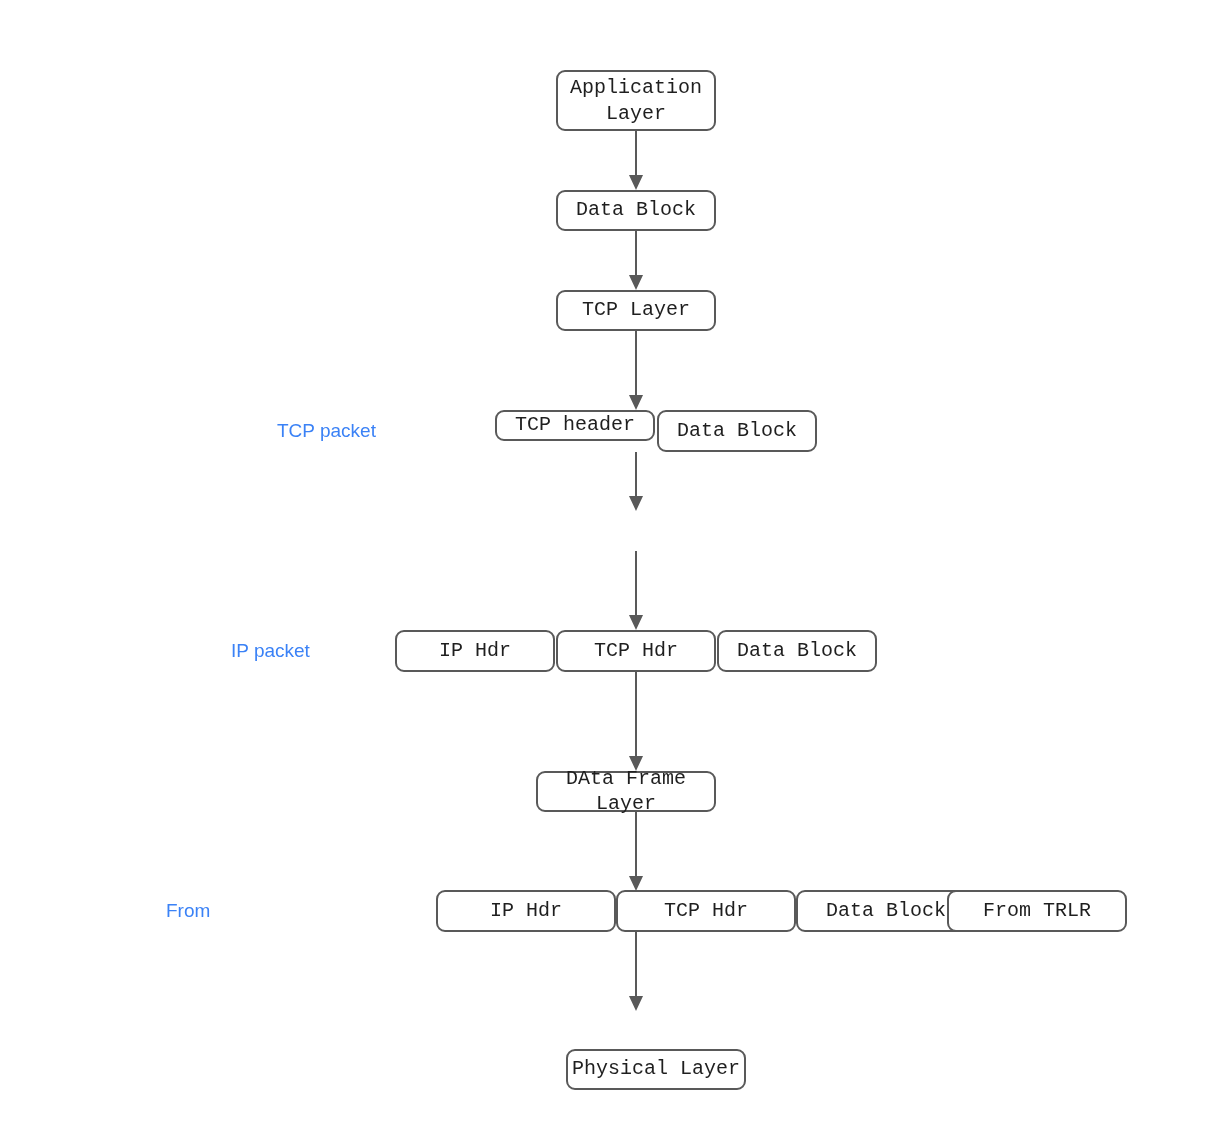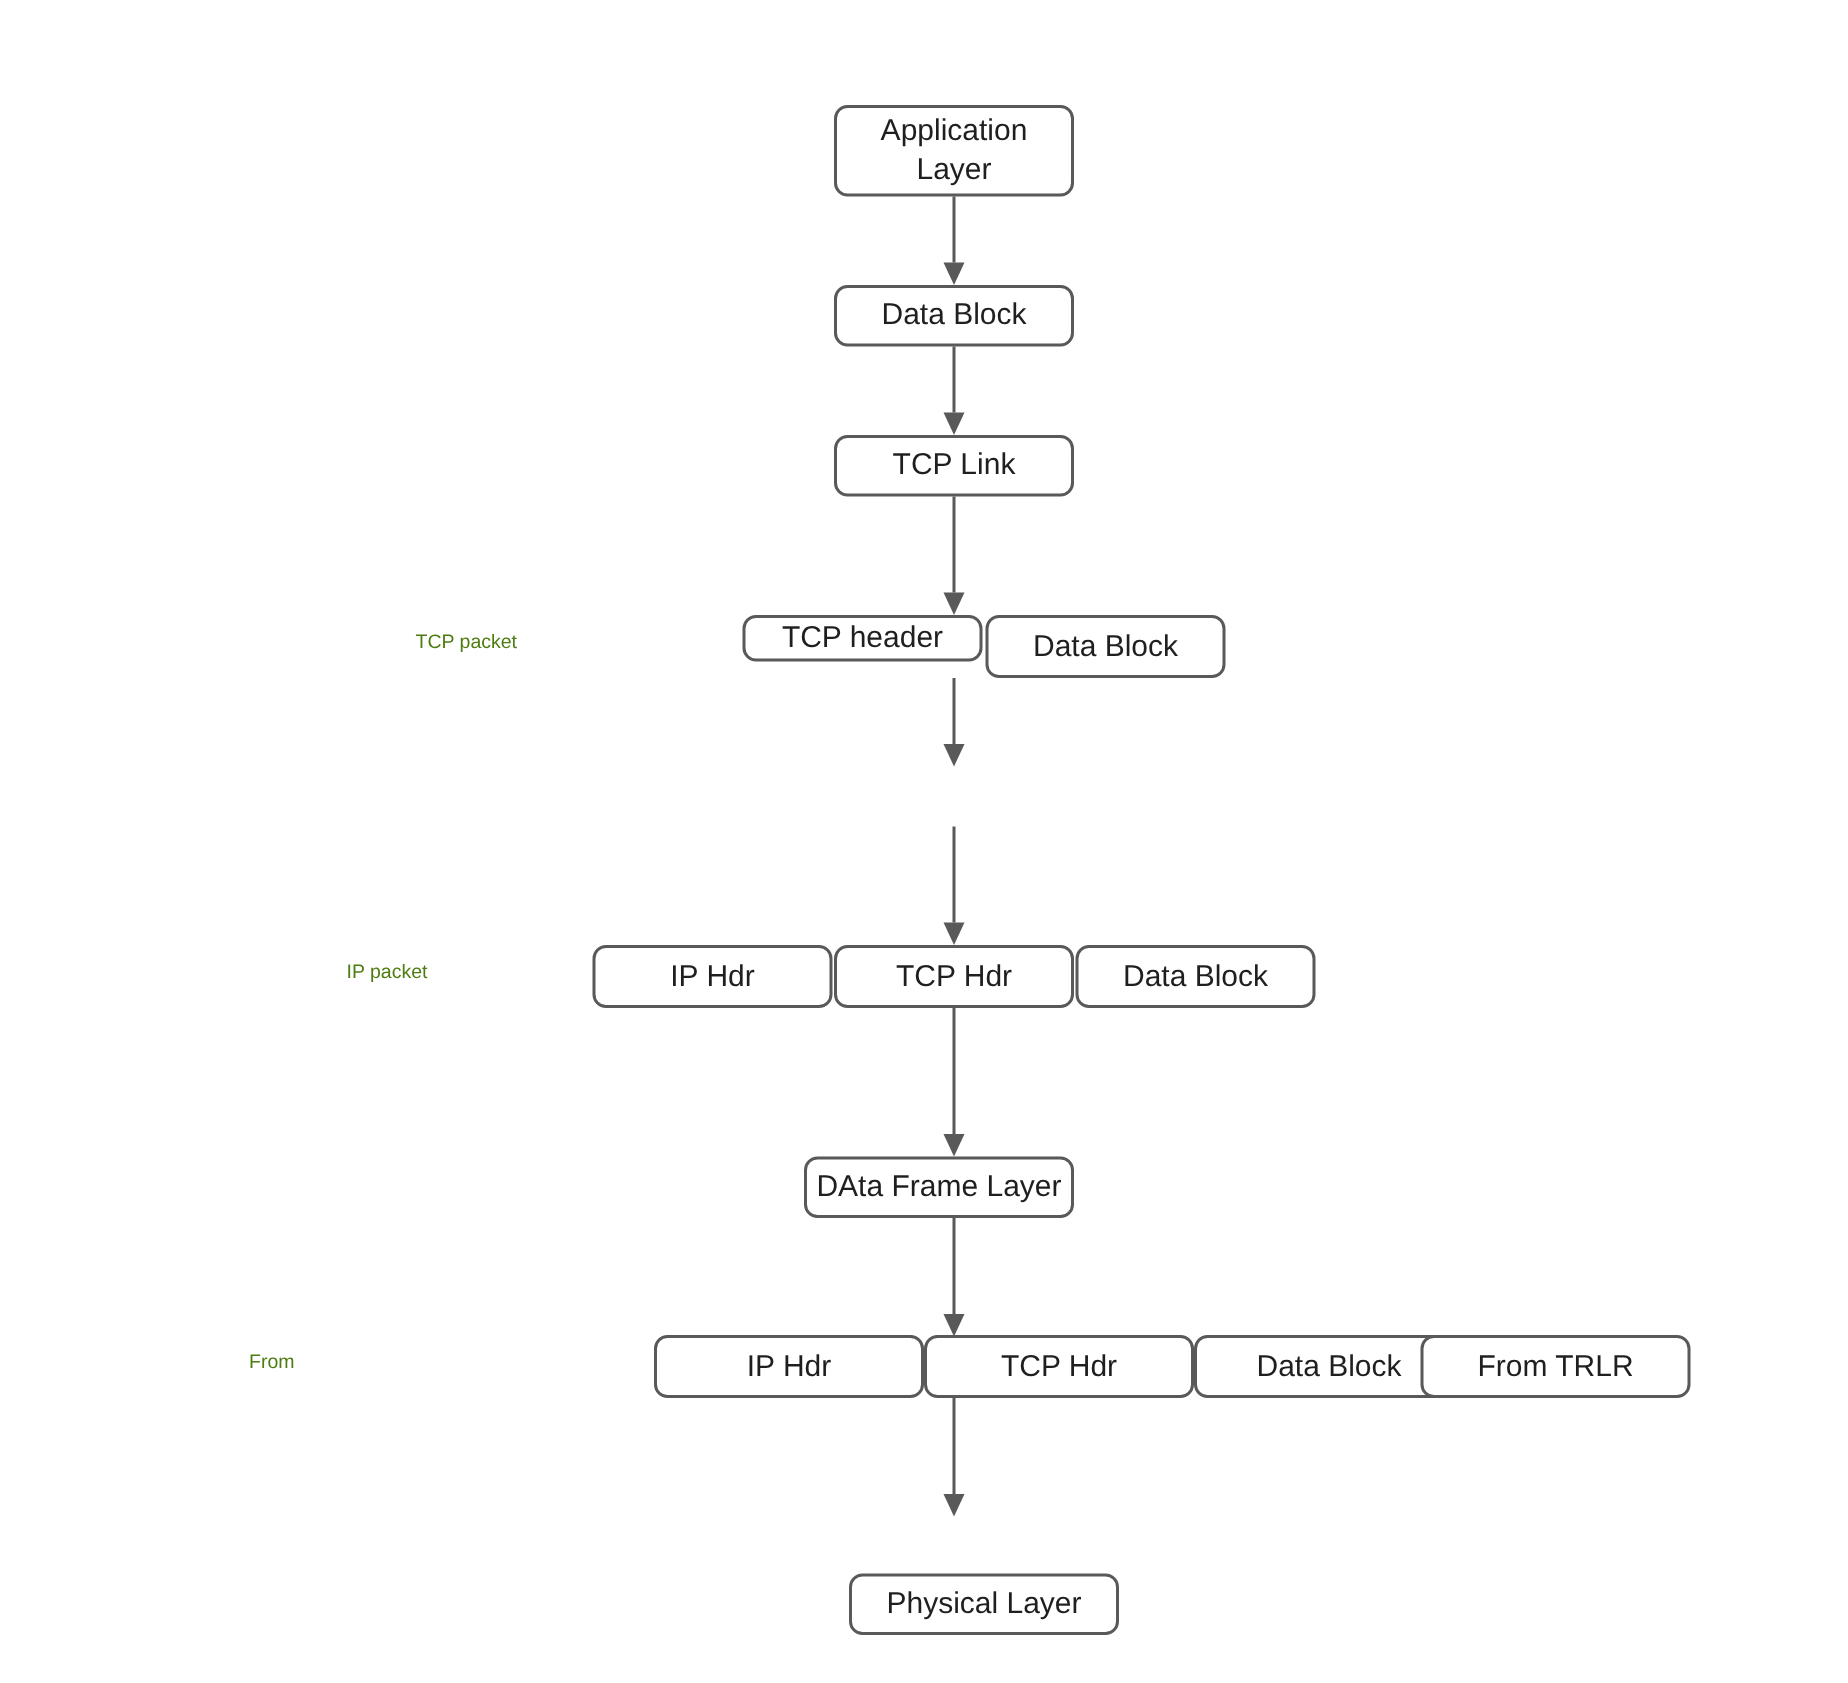--- a/index.html
+++ b/index.html
@@ -27,29 +27,30 @@
     background: #ffffff;
     display: flex;
     align-items: center;
     justify-content: center;
     text-align: center;
     color: #1f1f1f;
     font-size: 20px;
     line-height: 1.22;
     z-index: 3;
     white-space: pre-line;
+    font-family: Liberation Mono, monospace;
   }
   .node.two-line {
     line-height: 1.28;
   }
   
   .row-label {
     position: absolute;
-    color: #4d7c0f;
-    font-size: 13px;
+    color: #3b82f6;
+    font-size: 19px;
     line-height: 1;
     white-space: nowrap;
     z-index: 3;
   }
   
   .arrow {
     position: absolute;
     z-index: 1;
   }
   .arrow .shaft {
@@ -114,21 +115,21 @@
   <div class="arrow" style="left:629px; top:932px; width:14px; height:79px;">
     <div class="shaft" style="height:64px;"></div>
     <div class="head" style="top:64px;"></div>
   </div>
 
   <div class="node two-line" style="left:556px; top:70px; width:160px; height:61px;">Application
 Layer</div>
 
   <div class="node" style="left:556px; top:190px; width:160px; height:41px;">Data Block</div>
 
-  <div class="node" style="left:556px; top:290px; width:160px; height:41px;">TCP Link</div>
+  <div class="node" style="left:556px; top:290px; width:160px; height:41px;">TCP Layer</div>
 
 
   <div class="node" style="left:536px; top:771px; width:180px; height:41px;">DAta Frame Layer</div>
 
   <div class="node" style="left:566px; top:1011px; width:180px; height:41px;margin-top:38px;">Physical Layer</div>
 
   <div class="row-label" style="left:277px; top:421px;">TCP packet</div>
 
   <div class="node" style="left:495px; top:410px; width:160px; height:31px;">TCP header</div>
 

